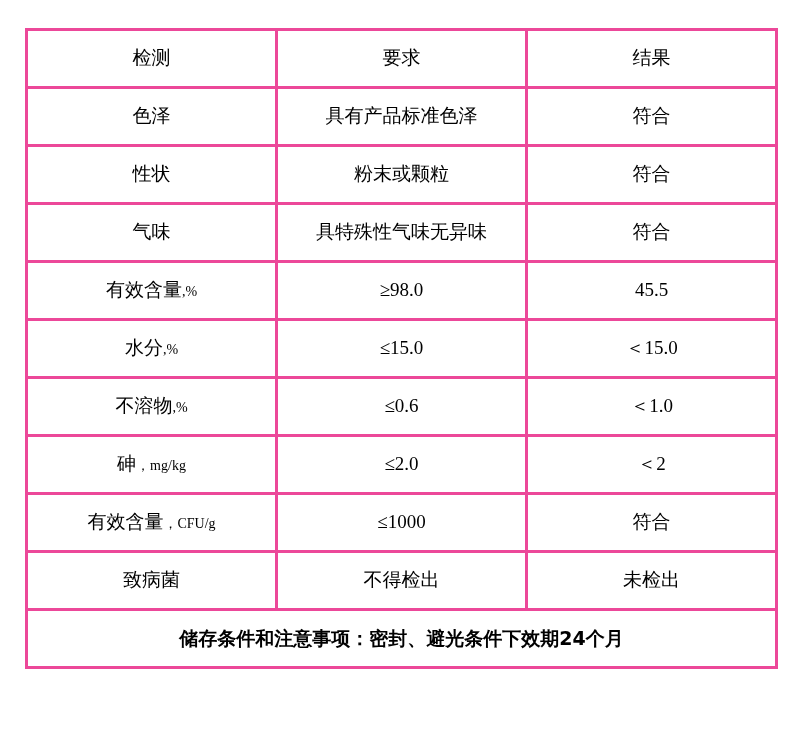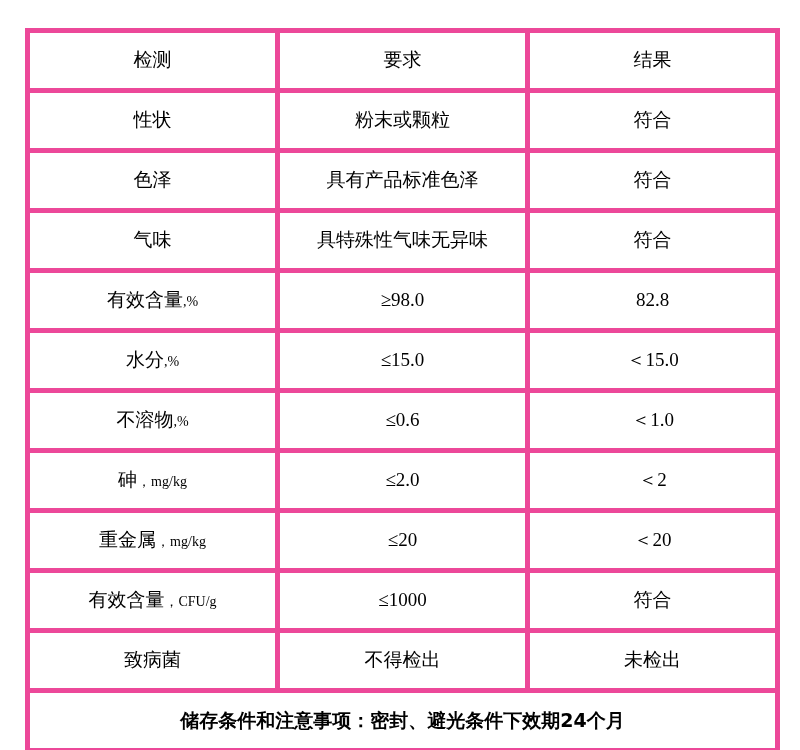--- a/index.html
+++ b/index.html
@@ -25,21 +25,21 @@
     left: 25px;
     top: 28px;
     width: 750px;
   }
   table.spec {
     border-collapse: collapse;
     width: 750px;
     table-layout: fixed;
   }
   table.spec td {
-    border: 5px solid #ec4899;
+    border: 3px solid #ec4899;
     text-align: center;
     vertical-align: middle;
     font-size: 19px;
     line-height: 1.2;
     padding: 0;
     height: 55px;
   }
   col.c1 { width: 250px; }
   col.c2 { width: 250px; }
   col.c3 { width: 250px; }
@@ -71,41 +71,41 @@
         <col class="c3">
       </colgroup>
       <tbody>
         <tr>
           <td>检测</td>
           <td>要求</td>
           <td>结果</td>
         </tr>
 
         <tr>
-          <td><span class="cell-inner">性状</span><span class="unit"></span></td>
-          <td>粉末或颗粒</td>
+          <td><span class="cell-inner">色泽</span><span class="unit"></span></td>
+          <td>具有产品标准色泽</td>
           <td>符合</td>
         </tr>
 
         <tr>
-          <td><span class="cell-inner">色泽</span><span class="unit"></span></td>
-          <td>具有产品标准色泽</td>
+          <td><span class="cell-inner">性状</span><span class="unit"></span></td>
+          <td>粉末或颗粒</td>
           <td>符合</td>
         </tr>
 
         <tr>
           <td><span class="cell-inner">气味</span><span class="unit"></span></td>
           <td>具特殊性气味无异味</td>
           <td>符合</td>
         </tr>
 
         <tr>
           <td><span class="cell-inner">有效含量</span><span class="unit">,%</span></td>
           <td>≥98.0</td>
-          <td>82.8</td>
+          <td>45.5</td>
         </tr>
 
         <tr>
           <td><span class="cell-inner">水分</span><span class="unit">,%</span></td>
           <td>≤15.0</td>
           <td>＜15.0</td>
         </tr>
 
         <tr>
           <td><span class="cell-inner">不溶物</span><span class="unit">,%</span></td>
@@ -113,25 +113,20 @@
           <td>＜1.0</td>
         </tr>
 
         <tr>
           <td><span class="cell-inner">砷</span><span class="unit">，mg/kg</span></td>
           <td>≤2.0</td>
           <td>＜2</td>
         </tr>
 
 
-        <tr>
-          <td><span class="cell-inner">重金属</span><span class="unit">，mg/kg</span></td>
-          <td>≤20</td>
-          <td>＜20</td>
-        </tr>
 
         <tr>
           <td><span class="cell-inner">有效含量</span><span class="unit">，CFU/g</span></td>
           <td>≤1000</td>
           <td>符合</td>
         </tr>
 
         <tr>
           <td><span class="cell-inner">致病菌</span><span class="unit"></span></td>
           <td>不得检出</td>

